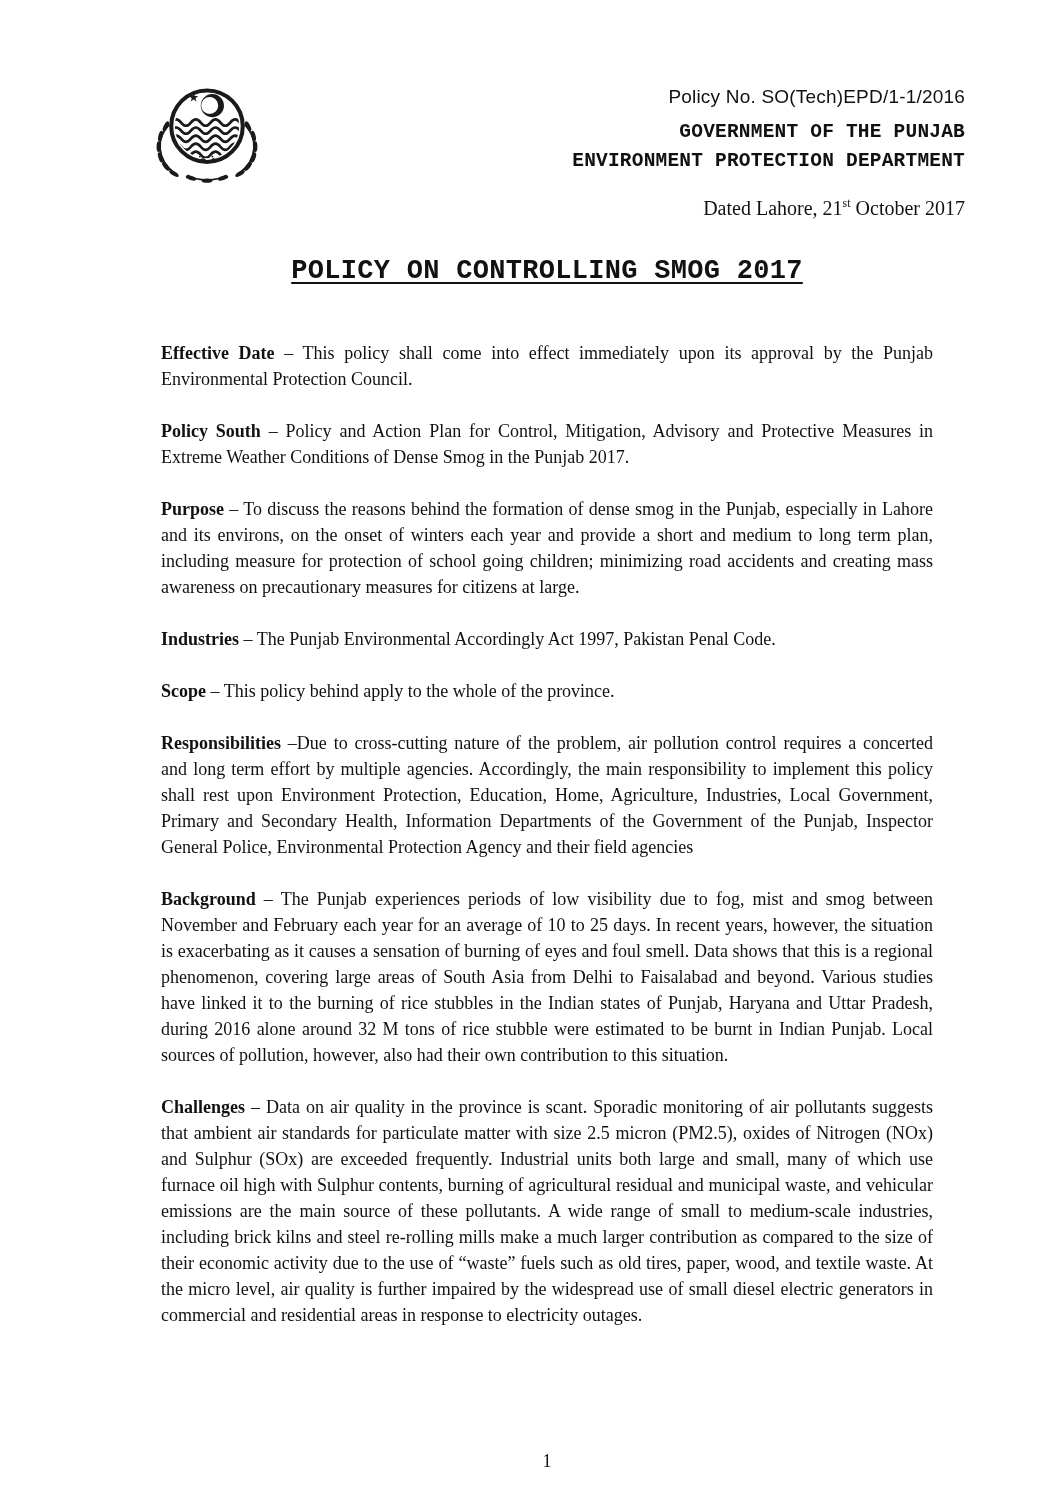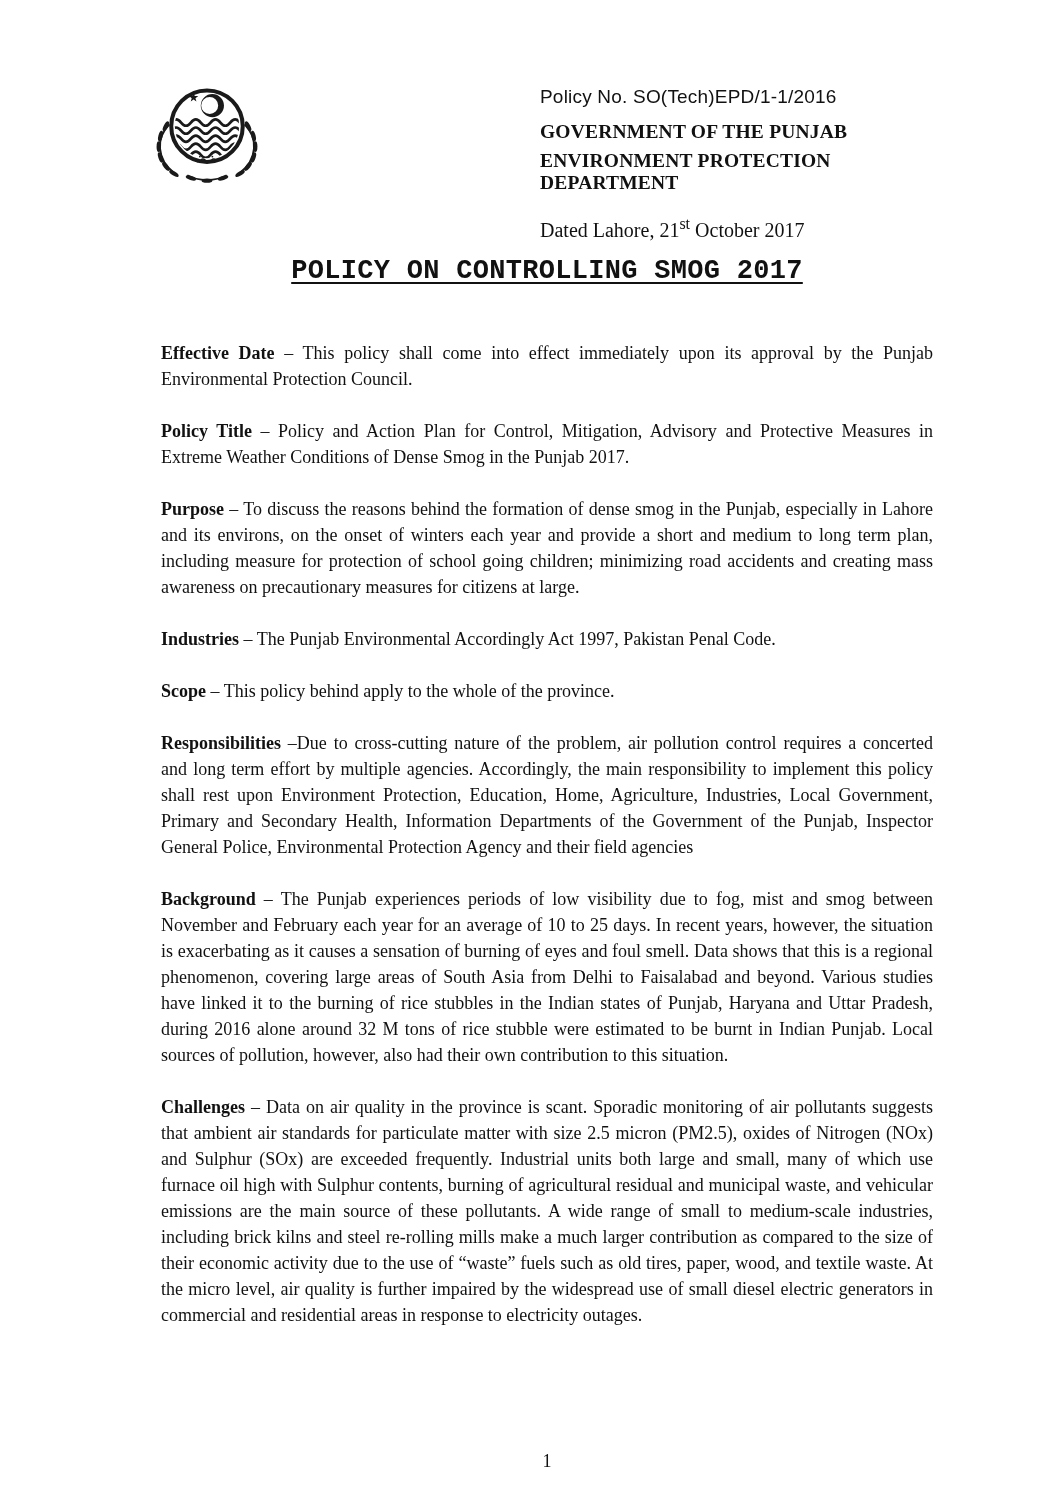--- a/index.html
+++ b/index.html
@@ -22,45 +22,45 @@
     position: absolute;
     left: 148px;
     top: 80px;
     width: 118px;
     height: 112px;
   }
   .logo-wrap svg { width: 100%; height: 100%; }
 
   .header-block {
     position: absolute;
-    left: 540px;
+    left: 560px;
     top: 86px;
     width: 405px;
-    text-align: left;
+    text-align: right;
   }
   .policy-no {
     font-family: "Liberation Sans", sans-serif;
     font-size: 19px;
     letter-spacing: 0.2px;
     margin: 0 0 13px 0;
   }
   .org-line {
-    font-family: Liberation Serif, serif;
+    font-family: Liberation Mono, monospace;
     font-weight: bold;
     font-size: 19.5px;
     margin: 0 0 7px 0;
     letter-spacing: 0.2px;
   }
   .date-line {
     font-family: "Liberation Serif", serif;
     font-size: 20px;
     margin-top: 25px;
   }
   .date-line sup {
-    font-size: 16px;
+    font-size: 12px;
     line-height: 0;
   }
 
   
   .doc-title {
     position: absolute;
     left: 161px;
     top: 256px;
     width: 772px;
     text-align: center;
@@ -162,21 +162,21 @@
     <div class="org-line">GOVERNMENT OF THE PUNJAB</div>
     <div class="org-line">ENVIRONMENT PROTECTION DEPARTMENT</div>
     <div class="date-line"><span>Dated Lahore, 21</span><sup>st</sup><span> October 2017</span></div>
   </div>
 
   <div class="doc-title">POLICY ON CONTROLLING SMOG 2017</div>
 
   <div class="body-content">
     <p class="section"><b class="section-label">Effective Date</b><span> – </span><span>This policy shall come into effect immediately upon its approval by the Punjab Environmental Protection Council.</span></p>
 
-    <p class="section"><b class="section-label">Policy Title</b><span> – </span><span>Policy and Action Plan for Control, Mitigation, Advisory and Protective Measures in Extreme Weather Conditions of Dense Smog in the Punjab 2017.</span></p>
+    <p class="section"><b class="section-label">Policy South</b><span> – </span><span>Policy and Action Plan for Control, Mitigation, Advisory and Protective Measures in Extreme Weather Conditions of Dense Smog in the Punjab 2017.</span></p>
 
     <p class="section"><b class="section-label">Purpose</b><span> – </span><span>To discuss the reasons behind the formation of dense smog in the Punjab, especially in Lahore and its environs, on the onset of winters each year and provide a short and medium to long term plan, including measure for protection of school going children; minimizing road accidents and creating mass awareness on precautionary measures for citizens at large.</span></p>
 
     <p class="section"><b class="section-label">Industries</b><span> – </span><span>The Punjab Environmental Accordingly Act 1997, Pakistan Penal Code.</span></p>
 
     <p class="section"><b class="section-label">Scope</b><span> – </span><span>This policy behind apply to the whole of the province.</span></p>
 
     <p class="section"><b class="section-label">Responsibilities</b><span> –</span><span>Due to cross-cutting nature of the problem, air pollution control requires a concerted and long term effort by multiple agencies. Accordingly, the main responsibility to implement this policy shall rest upon Environment Protection, Education, Home, Agriculture, Industries, Local Government, Primary and Secondary Health, Information Departments of the Government of the Punjab, Inspector General Police, Environmental Protection Agency and their field agencies</span></p>
 
     <p class="section"><b class="section-label">Background</b><span> – </span><span>The Punjab experiences periods of low visibility due to fog, mist and smog between November and February each year for an average of 10 to 25 days. In recent years, however, the situation is exacerbating as it causes a sensation of burning of eyes and foul smell. Data shows that this is a regional phenomenon, covering large areas of South Asia from Delhi to Faisalabad and beyond. Various studies have linked it to the burning of rice stubbles in the Indian states of Punjab, Haryana and Uttar Pradesh, during 2016 alone around 32 M tons of rice stubble were estimated to be burnt in Indian Punjab. Local sources of pollution, however, also had their own contribution to this situation.</span></p>

